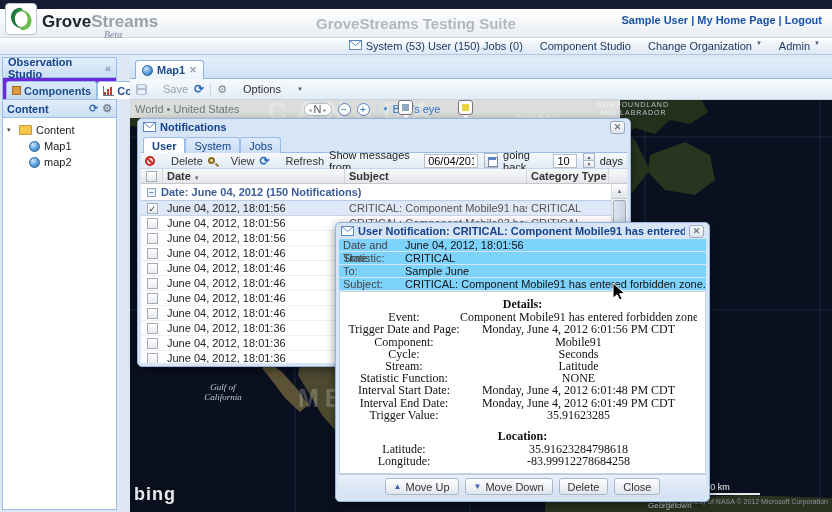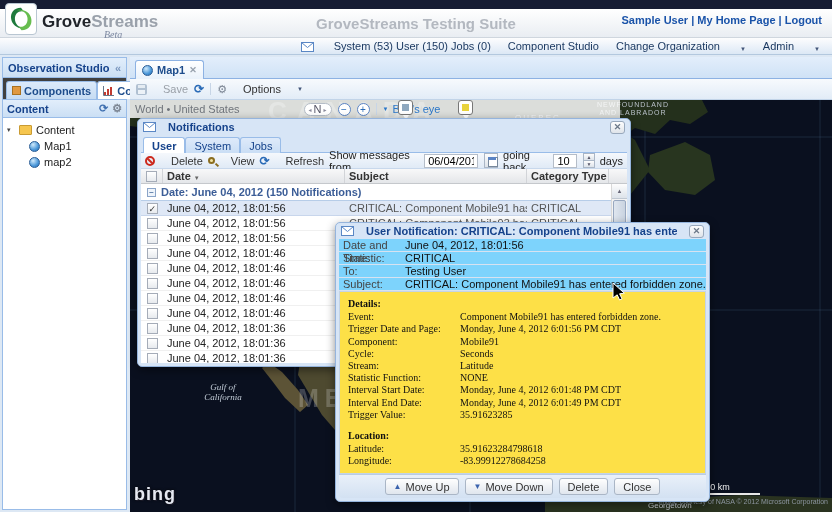--- a/index.html
+++ b/index.html
@@ -14,35 +14,35 @@
   .logo-box { position:absolute; left:5px; top:-6px; width:32px; height:32px; background:#fff;
     border:1px solid #b9c6d2; border-radius:4px; }
   .logo-name { position:absolute; left:42px; top:3px; font-size:17px; font-weight:bold; color:#20242a; letter-spacing:0; }
   .logo-name .half2 { color:#9aa1ab; font-weight:bold; }
   .logo-beta { position:absolute; left:104px; top:20px; font-family:"Liberation Serif",serif; font-style:italic; font-size:10px; color:#7b87a0; }
   .app-title { position:absolute; left:0; right:0; top:6px; text-align:center; font-size:15px; font-weight:bold; color:#b3b8c0; }
   .user-links { position:absolute; right:10px; top:5px; font-weight:bold; color:#1a53a9; }
   .menu-band { position:absolute; left:0; top:38px; width:832px; height:17px;
     background:linear-gradient(#fdfdfe,#dce8f5); border-bottom:1px solid #b3c8de;
     display:flex; justify-content:flex-end; align-items:center; gap:17px; padding-right:12px; color:#17355e; }
-  .menu-item { display:inline-flex; align-items:flex-end; gap:20px; }
+  .menu-item { display:inline-flex; align-items:flex-start; gap:4px; }
   .dd-arrow { font-size:6px; color:#44577a; }
 
   .mail-svg { display:inline-block; width:13px; height:10px; }
 
   
   .viewport { position:absolute; left:0; top:55px; width:832px; height:457px; background:#dde8f4; }
 
   
-  .sidebar { position:absolute; left:2px; top:2px; width:125px; height:453px; background:#fff;
+  .sidebar { position:absolute; left:2px; top:2px; width:115px; height:453px; background:#fff;
     border:1px solid #99bce8; display:flex; flex-direction:column; }
   .sb-header { height:20px; background:linear-gradient(#e2eefb,#cbdff4); border-bottom:1px solid #99bce8;
     display:flex; align-items:center; padding:0 5px; color:#15428b; font-weight:bold; }
   .sb-collapse { margin-left:auto; color:#7a96bd; font-weight:bold; cursor:pointer; }
-  .sb-tabs { height:22px; background:#404040; border-bottom:1px solid #99bce8; display:flex; padding-left:3px; }
+  .sb-tabs { height:22px; background:#6d28d9; border-bottom:1px solid #99bce8; display:flex; padding-left:3px; }
   .sb-tab { display:inline-flex; align-items:center; gap:3px; margin-top:3px; padding:2px 5px 2px;
     border:1px solid #99bce8; border-bottom:none; border-radius:3px 3px 0 0;
     background:linear-gradient(#dceafa,#c6dcf3); color:#1e4d8c; font-weight:bold; }
   .sb-tab.active { background:#fff; }
   .cube-ico { width:9px; height:9px; background:#e0983f; border:1px solid #a9711f; display:inline-block; }
   .sb-panel-header { height:18px; background:linear-gradient(#e2eefb,#cbdff4); border-bottom:1px solid #99bce8;
     display:flex; align-items:center; padding:0 4px; color:#15428b; font-weight:bold; }
   .sb-ph-tools { margin-left:auto; display:flex; gap:4px; align-items:center; }
   .tool-glyph { font-size:11px; color:#3f6fb0; line-height:11px; cursor:pointer; }
   .tool-glyph.gear { color:#7c8694; }
@@ -105,21 +105,21 @@
     text-shadow:0 0 3px #000, 1px 1px 0 #223; z-index:2; letter-spacing:1px; }
   .scale { position:absolute; left:455px; top:382px; display:flex; color:#eee; font-size:9px; z-index:2; }
   .scale span { border-bottom:2px solid #e8e8e8; text-align:center; padding-bottom:1px; }
   .scale .mi { width:83px; }
   .scale .km { width:90px; margin-left:2px; }
   .copyright { position:absolute; right:4px; top:398px; font-size:7px; color:#8d96a1; z-index:2; }
 
   
   .win { position:absolute; background:#d7e5f6; border:1px solid #95b4dc; border-radius:5px;
     box-shadow:0 3px 10px rgba(0,0,0,.45); padding:0 3px 3px; display:flex; flex-direction:column; }
-  .win-title { height:16px; display:flex; align-items:center; gap:12px; padding:0 2px;
+  .win-title { height:16px; display:flex; align-items:center; gap:4px; padding:0 2px;
     color:#15428b; font-weight:bold; overflow:hidden; }
   .win-title-text { white-space:nowrap; overflow:hidden; flex:1; }
   .win-close { width:15px; height:13px; border:1px solid #98a8bc; border-radius:3px; flex:none;
     background:linear-gradient(#fdfdfd,#dfe4ea); color:#6b7888; font-size:9px; line-height:11px; text-align:center; cursor:pointer; }
 
   .win1 { left:137px; top:118px; width:494px; height:249px; z-index:10; }
   .n-tabbar { height:18px; border-bottom:1px solid #99bce8; display:flex; padding-left:2px; }
   .n-tab { display:inline-flex; align-items:center; margin-top:2px; padding:1px 8px; height:16px;
     border:1px solid #99bce8; border-bottom:none; border-radius:3px 3px 0 0;
     background:linear-gradient(#deeafa,#cadef5); color:#15428b; cursor:pointer; }
@@ -172,22 +172,22 @@
   .vs-up { height:15px; background:linear-gradient(#fdfdfd,#dde3ea); border-bottom:1px solid #c0c8d2;
     text-align:center; font-size:6px; color:#667; line-height:14px; cursor:pointer; }
   .vs-thumb { margin:1px 1px; height:28px; background:linear-gradient(90deg,#dfe6ef,#c9d3e0);
     border:1px solid #98a8c0; border-radius:2px; cursor:grab; }
 
   .win2 { left:335px; top:222px; width:375px; height:280px; z-index:20; }
   .fields { background:#7dd3fc; }
   .frow { height:13px; line-height:13px; border-bottom:1px solid #d7e2f0; display:flex; }
   .flabel { width:66px; padding-left:4px; color:#444; flex:none; }
   .fvalue { flex:1; color:#111; white-space:nowrap; overflow:hidden; }
-  .d-body { flex:1; background:#fde047; border:1px solid #c4d4e6; overflow:hidden;
-    font-family:"Liberation Serif",serif; font-size:10px; line-height:12.2px; color:#111; padding:6px 8px; }
+  .d-body { flex:1; background:#ffffff; border:1px solid #c4d4e6; overflow:hidden;
+    font-family:"Liberation Serif",serif; font-size:12px; line-height:12.2px; color:#111; padding:6px 8px;text-align:center; }
   .sec { font-weight:bold; margin-bottom:1px; }
   .sec.loc { margin-top:9px; }
   .drow { display:flex; }
   .dlabel { width:112px; flex:none; }
   .dvalue { flex:1; white-space:nowrap; overflow:hidden; }
   .d-footer { height:24px; background:linear-gradient(#e9f0f9,#d3e1f2); border-top:1px solid #b9cce4;
     display:flex; align-items:center; justify-content:center; gap:6px; border-radius:0 0 4px 4px; }
   .btn { display:inline-flex; align-items:center; gap:4px; padding:1px 8px; height:17px;
     background:linear-gradient(#fefefe,#e0e6ee); border:1px solid #aab6c6; border-radius:3px;
     color:#333; font-size:11px; cursor:pointer; }
@@ -522,21 +522,21 @@
       <div class="frow">
           <span class="flabel">Date and Time:</span>
           <span class="fvalue">June 04, 2012, 18:01:56</span>
         </div>
         <div class="frow">
           <span class="flabel">Statistic:</span>
           <span class="fvalue">CRITICAL</span>
         </div>
         <div class="frow">
           <span class="flabel">To:</span>
-          <span class="fvalue">Testing User</span>
+          <span class="fvalue">Sample June</span>
         </div>
         <div class="frow">
           <span class="flabel">Subject:</span>
           <span class="fvalue">CRITICAL: Component Mobile91 has entered forbidden zone.; For component 'Mobile91'</span>
         </div>
     </div>
     <div class="d-body">
       <div class="sec">Details:</div>
       <div class="drow">
           <span class="dlabel">Event:</span>

